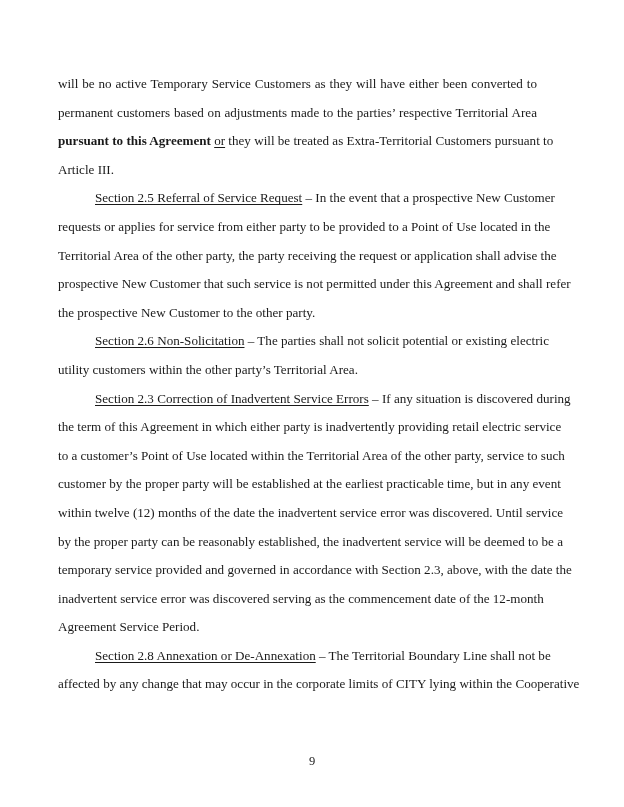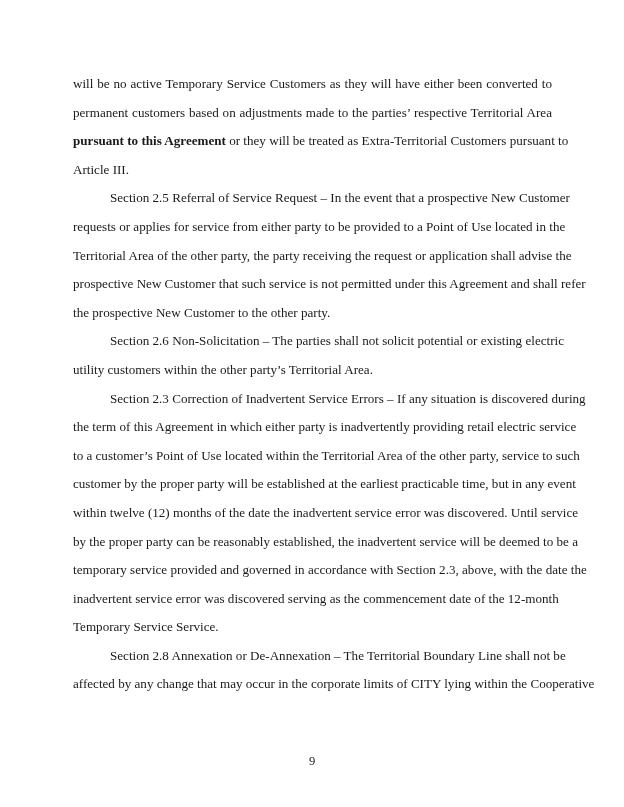--- a/index.html
+++ b/index.html
@@ -10,39 +10,40 @@
   body {
     width: 624px;
     height: 807px;
     position: relative;
     overflow: hidden;
     font-family: "Liberation Serif", "DejaVu Serif", serif;
     color: #1a1a1a;
   }
   .page {
     position: absolute;
-    left: 73px;
+    left: 58px;
     top: 70px;
     width: 479px;
   }
   .line {
     height: 28.6px;
     line-height: 28.6px;
     font-size: 13.1px;
     white-space: nowrap;
     text-align: justify;
     text-align-last: justify;
   }
   .line.last {
     text-align-last: left;
   }
   .line.indent {
     padding-left: 37px;
   }
   .u {
+    text-decoration: underline;
     text-underline-offset: 2px;
     text-decoration-thickness: 1px;
   }
   .page-number {
     position: absolute;
     left: 0;
     width: 624px;
     top: 754px;
     text-align: center;
     font-size: 12.5px;
@@ -75,21 +76,21 @@
 
   <div>
     <div class="line indent"><span class="u" style="white-space: pre;">Section 2.3 Correction of Inadvertent Service Errors</span><span style="white-space: pre;"> – If any situation is discovered during</span></div>
     <div class="line">the term of this Agreement in which either party is inadvertently providing retail electric service</div>
     <div class="line">to a customer’s Point of Use located within the Territorial Area of the other party, service to such</div>
     <div class="line">customer by the proper party will be established at the earliest practicable time, but in any event</div>
     <div class="line">within twelve (12) months of the date the inadvertent service error was discovered. Until service</div>
     <div class="line">by the proper party can be reasonably established, the inadvertent service will be deemed to be a</div>
     <div class="line">temporary service provided and governed in accordance with Section 2.3, above, with the date the</div>
     <div class="line">inadvertent service error was discovered serving as the commencement date of the 12-month</div>
-    <div class="line last">Temporary Service Service.</div>
+    <div class="line last">Agreement Service Period.</div>
   </div>
 
   <div>
     <div class="line indent"><span class="u" style="white-space: pre;">Section 2.8 Annexation or De-Annexation</span><span style="white-space: pre;"> – The Territorial Boundary Line shall not be</span></div>
     <div class="line">affected by any change that may occur in the corporate limits of CITY lying within the Cooperative</div>
   </div>
 
 </div>
 
 <div class="page-number">9</div>

